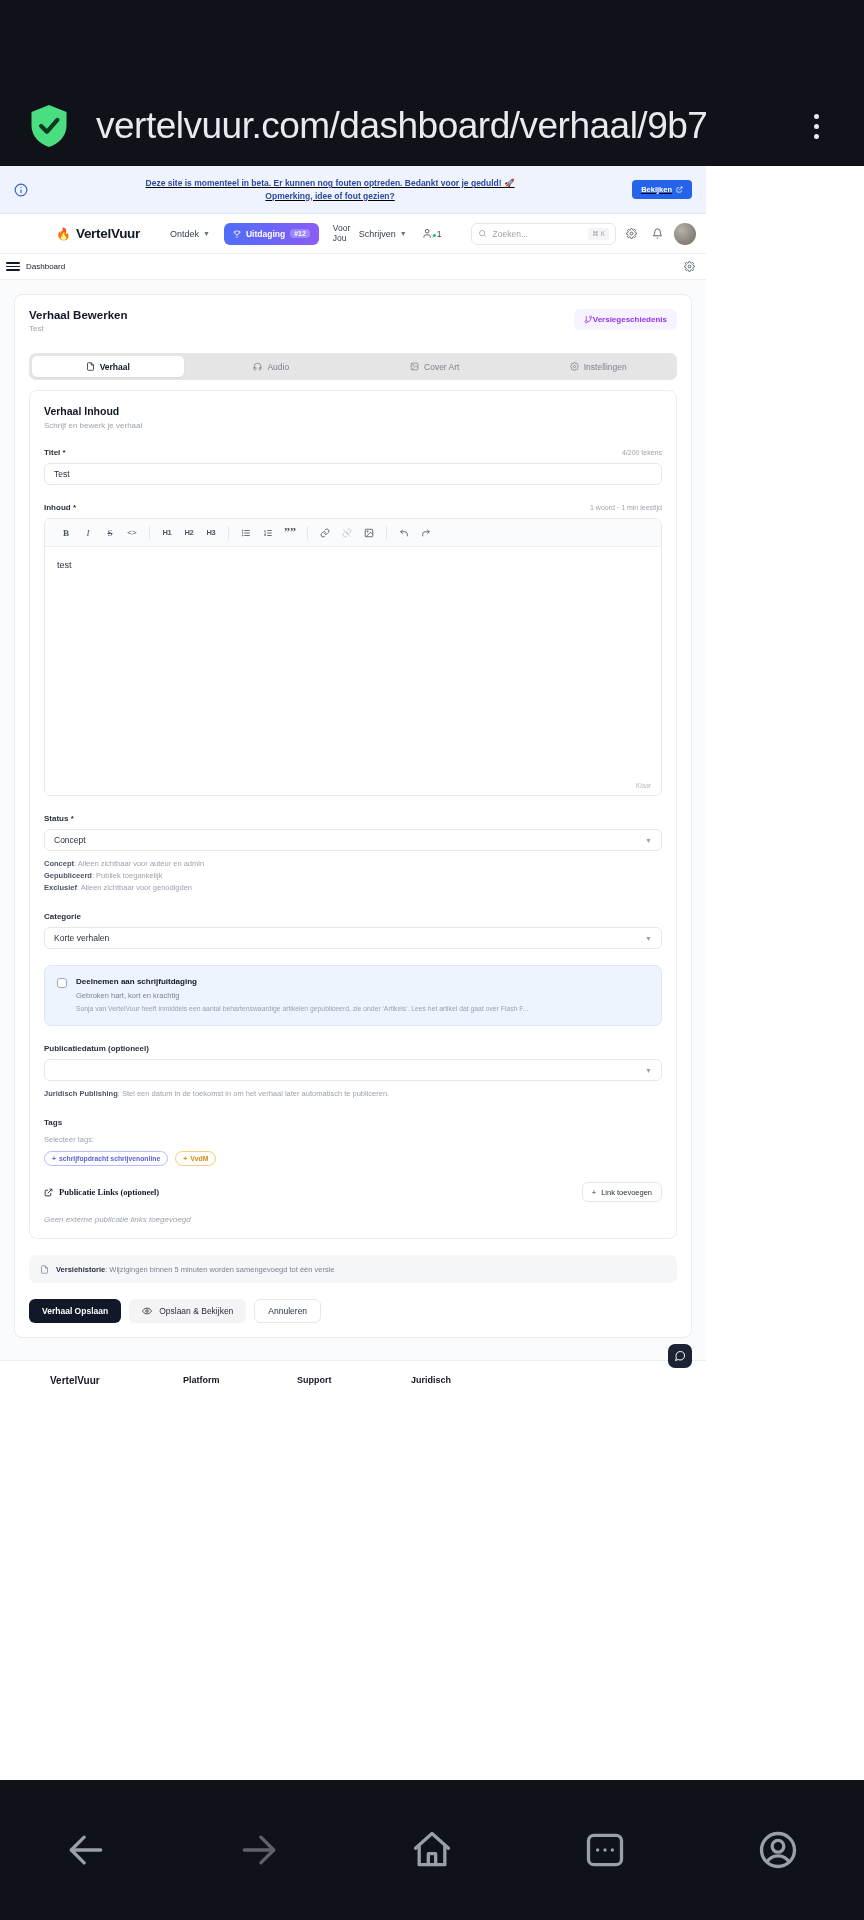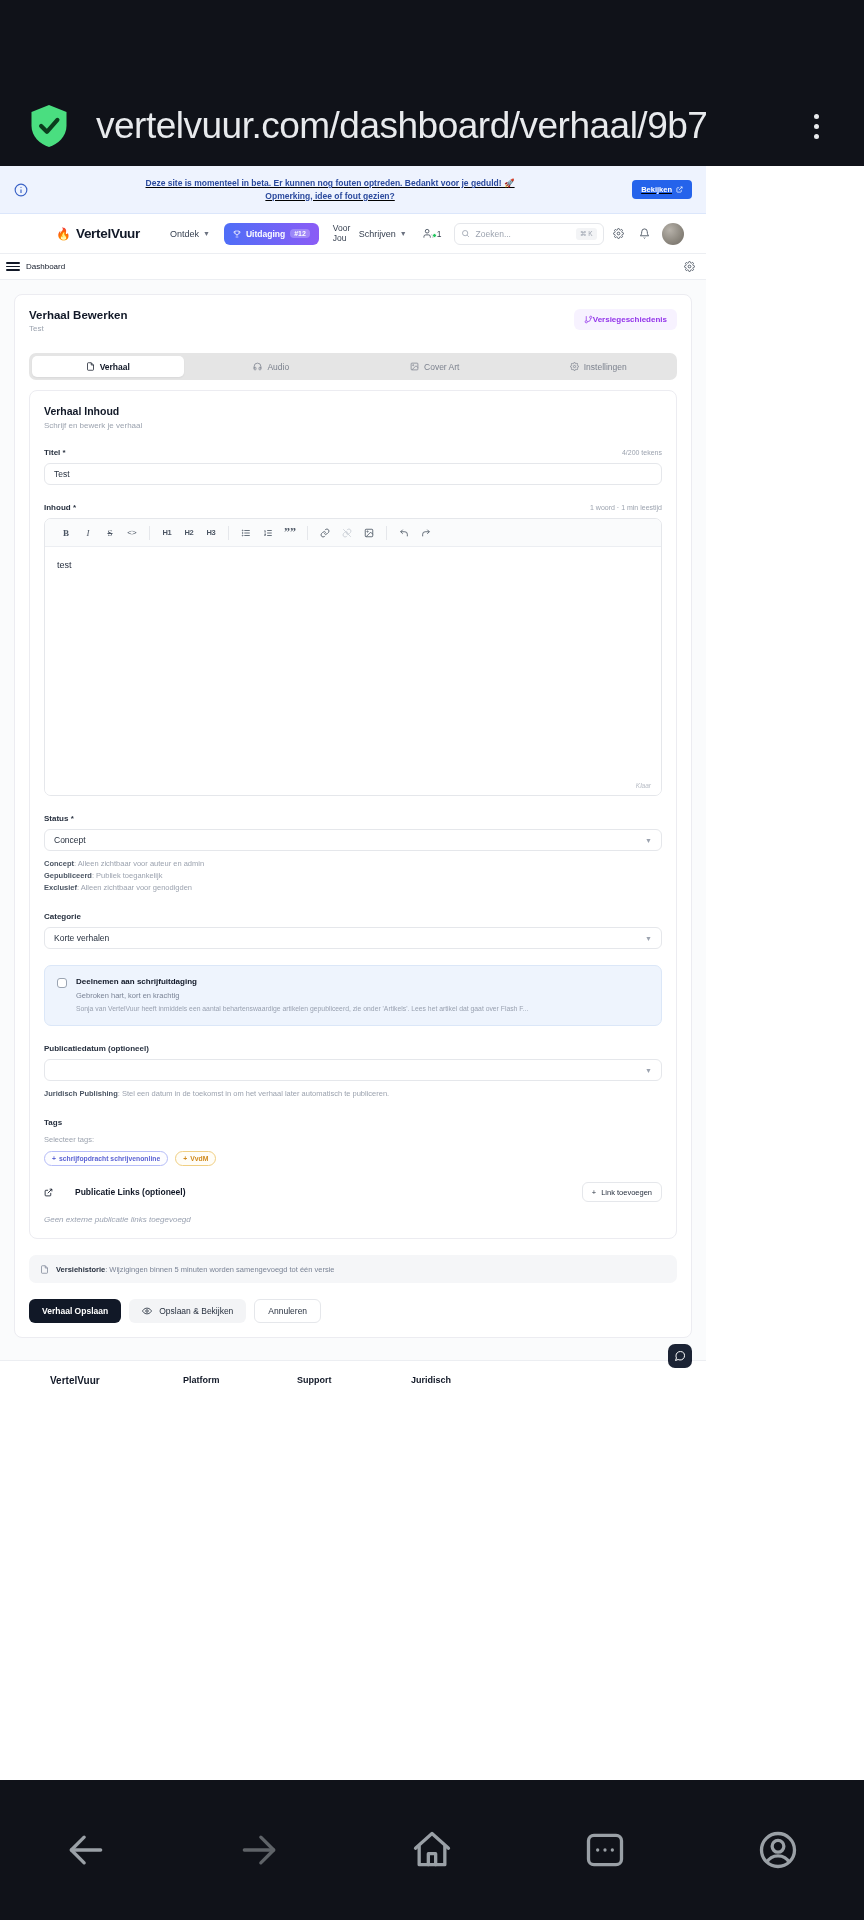--- a/index.html
+++ b/index.html
@@ -149,21 +149,21 @@
   }
   .searchbox {
     flex: 1;
     max-width: 150px;
     height: 22px;
     border: 1px solid #e5e7eb;
     border-radius: 6px;
     display: flex; align-items: center;
     padding: 0 6px;
     gap: 6px;
-    margin-left: 4px;
+    margin-left: 21px;
   }
   .searchbox .ph { font-size: 8.5px; color: #9ca3af; flex:1; }
   .searchbox .kbd {
     background: #f3f4f6; border-radius: 3px;
     font-size: 6.5px; color: #9ca3af; padding: 2px 4px;
   }
   .nav-icon-btn { width: 22px; height: 22px; display:flex; align-items:center; justify-content:center; margin-left:4px; }
   .avatar {
     width: 22px; height: 22px; border-radius: 50%;
     margin-left: 6px;
@@ -336,21 +336,21 @@
     white-space: nowrap;
   }
   .tag.blue { border: 1px solid #b6bdf8; color: #5b63d3; background: #fdfdff; }
   .tag.amber { border: 1px solid #f0cf82; color: #d08a1d; background: #fffdf7; }
 
   
   .publinks {
     margin-top: 16px;
     display: flex; align-items: center; justify-content: space-between;
   }
-  .publinks-title { display: flex; align-items: center; gap: 22px; font-size: 8.5px; font-weight: bold; color: #111827; }
+  .publinks-title { display: flex; align-items: center; gap: 6px; font-size: 8.5px; font-weight: bold; color: #111827; font-family: Liberation Serif, serif; }
   .addlink-btn {
     border: 1px solid #e5e7eb;
     border-radius: 6px;
     height: 20px;
     display: flex; align-items: center; gap: 5px;
     padding: 0 9px;
     font-size: 7.5px; color: #27303f; font-weight:500;
     background: #fff;
   }
   .nolinks { margin-top: 13px; font-size: 8px; color:#9aa2b1; font-style: italic; }

